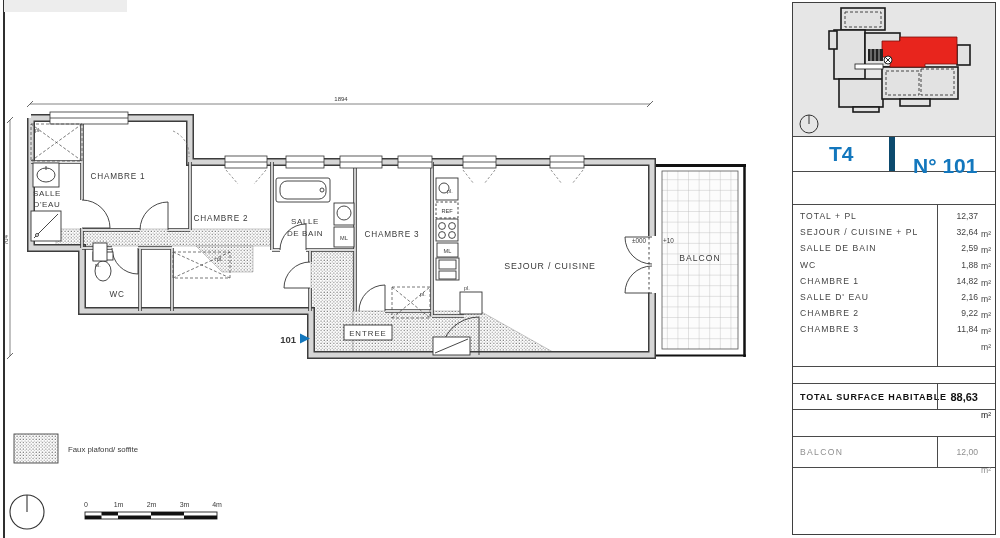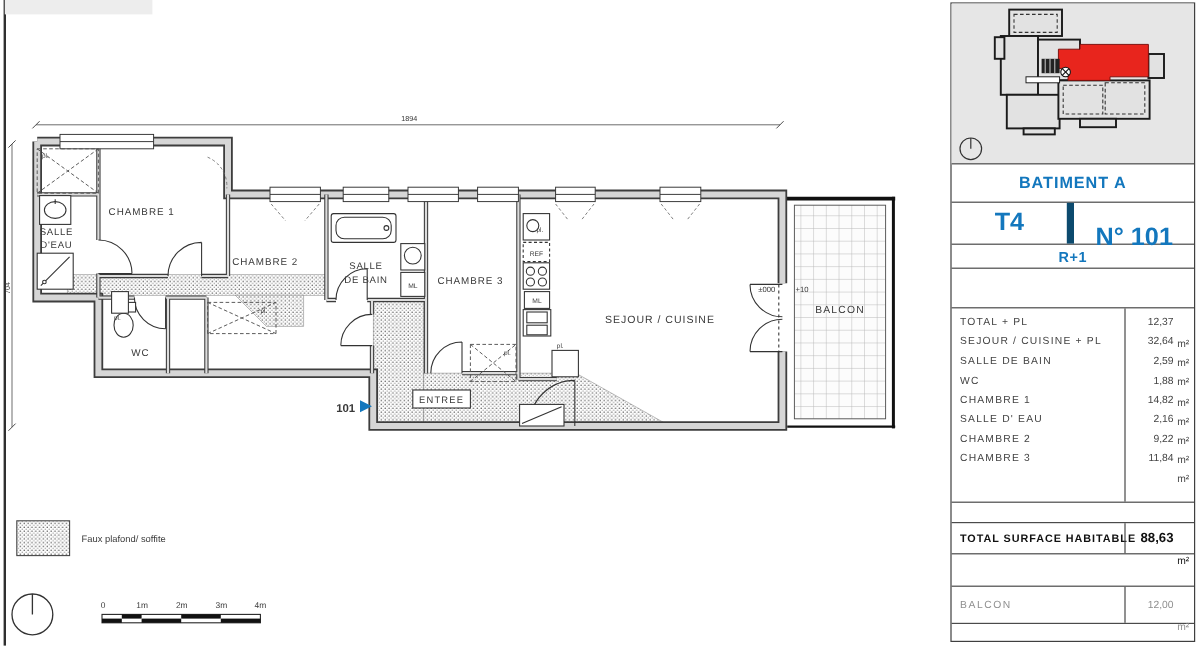--- a/index.html
+++ b/index.html
@@ -282,32 +282,26 @@
           <line x1="92.2" y1="59.8" x2="97.8" y2="54.2"></line>
       </g>
       <rect x="62" y="61" width="28" height="5" fill="#fff" stroke="#1b1b1b" stroke-width="0.8"></rect>
       <g fill="none" stroke="#333" stroke-width="1">
         <circle cx="16" cy="121" r="9"></circle>
           <line x1="16" y1="121" x2="16" y2="112"></line>
       </g>
     </svg>
   </div>
 
-  <div class="prow row-batiment">
-    <span>BATIMENT A</span>
-  </div>
 
   <div class="prow row-type">
     <div class="cell-type">T4</div>
     <div class="cell-num">N° 101</div>
   </div>
 
-  <div class="prow row-floor">
-    <span>R+1</span>
-  </div>
 
   <div class="prow spacer1"></div>
 
   <div class="prow areas">
     <div class="vdiv"></div>
     <div class="arow">
       <span class="aname">TOTAL + PL</span>
       <span class="aval">
           <span class="v">12,37</span>
           <span class="u">m²</span>

